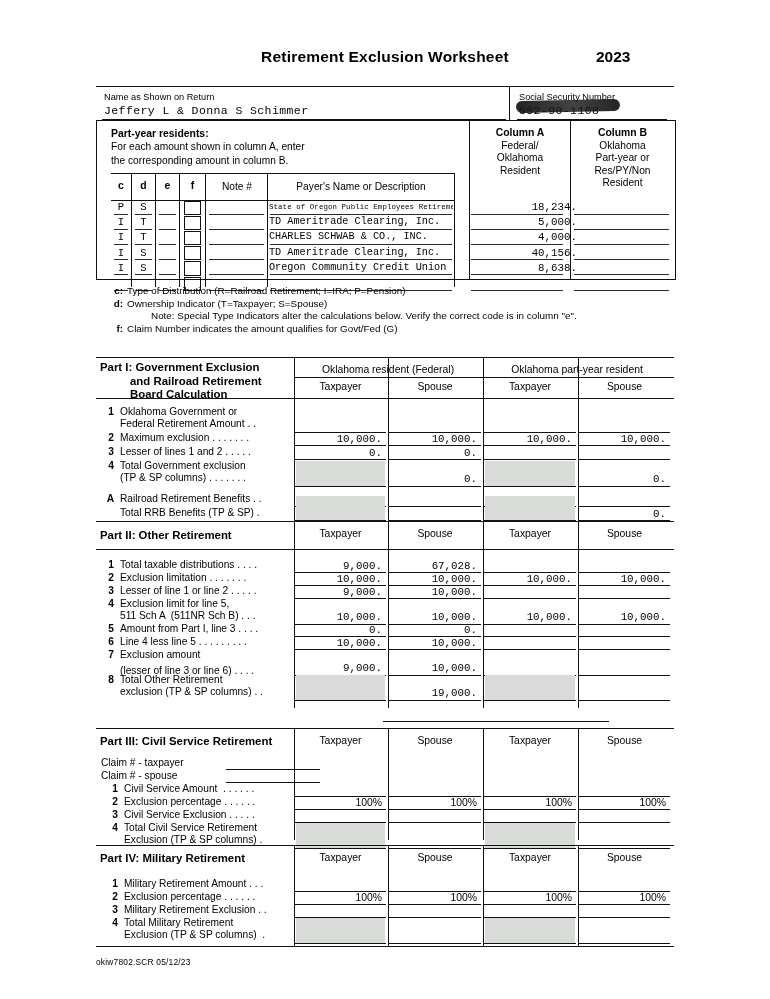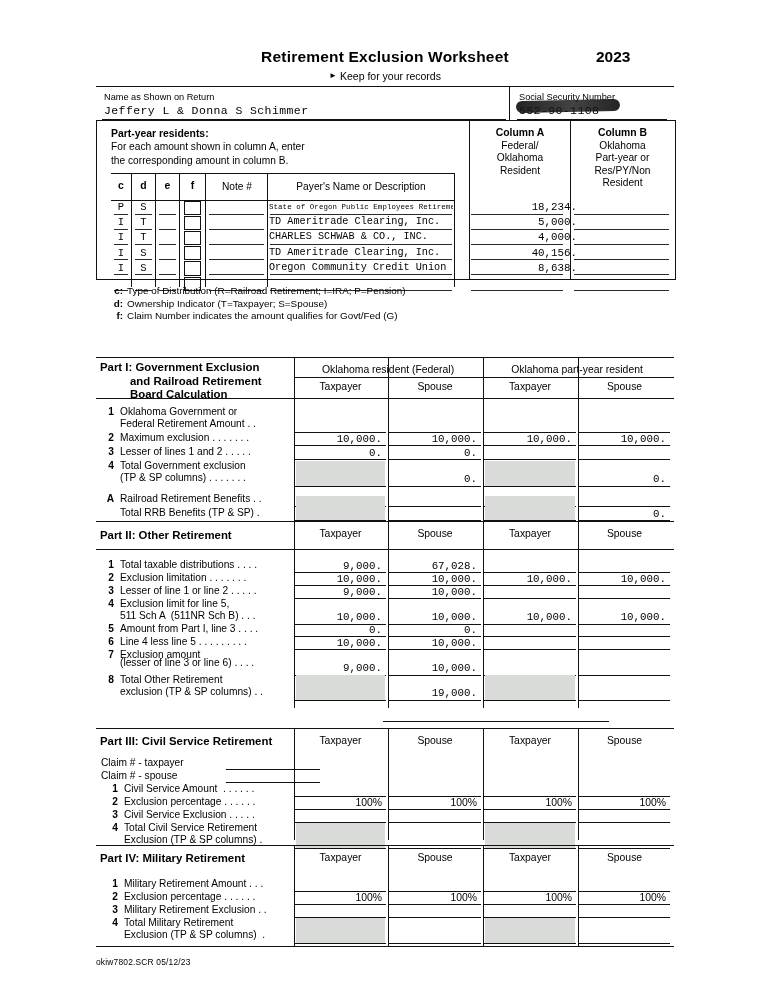--- a/index.html
+++ b/index.html
@@ -66,23 +66,20 @@
 
   .footer{position:absolute;left:96px;top:957px;font-size:8.4px;letter-spacing:.2px;}
 </style>
 </head>
 <body>
 
 <div class="page">
 
   <div class="title">Retirement Exclusion Worksheet</div>
   <div class="title-year">2023</div>
-  <div class="subtitle">
-    <span class="arrow">►</span><span>Keep for your records</span>
-  </div>
 
   <div class="nameband">
     <div class="nb-lbl" style="left:8px;top:5px;">Name as Shown on Return</div>
     <div class="nb-val" style="left:8px;top:17px;">Jeffery L &amp; Donna S Schimmer</div>
     <div class="nb-rule" style="left:6px;top:32px;width:404px;"></div>
     <div class="nb-vline"></div>
     <div class="nb-lbl" style="left:423px;top:5px;">Social Security Number</div>
     <div class="nb-val" style="left:423px;top:17px;">552-90-1108</div>
     <div class="nb-rule" style="left:421px;top:32px;width:150px;"></div>
   </div>
@@ -217,20 +214,21 @@
       <div class="uline" style="left:477px;top:138.2px;width:95px;"></div>
       <div class="uline" style="left:374px;top:153.4px;width:92px;"></div>
       <div class="uline" style="left:477px;top:153.4px;width:95px;"></div>
       <div class="uline" style="left:374px;top:168.6px;width:92px;"></div>
       <div class="uline" style="left:477px;top:168.6px;width:95px;"></div>
     </div>
 
   <div class="legend">
     <div><span class="k">c:</span><span>Type of Distribution (R=Railroad Retirement; I=IRA; P=Pension)</span></div>
     <div><span class="k">d:</span><span>Ownership Indicator (T=Taxpayer; S=Spouse)</span></div>
+    <div class="ind">Note: Special Type Indicators alter the calculations below. Verify the correct code is in column "e".</div>
     <div><span class="k">f:</span><span>Claim Number indicates the amount qualifies for Govt/Fed (G)</span></div>
   </div>
 
   <div id="parts-host">
       <div class="part" style="top:357px;height:164px;">
         <div class="pv" style="left:198px;height:164px;top:0px;"></div>
         <div class="pv" style="left:292px;height:164px;top:0px;"></div>
         <div class="pv" style="left:387px;height:164px;top:0px;"></div>
         <div class="pv" style="left:482px;height:164px;top:0px;"></div>
         <div class="pttl" style="left:4px;top:3px;">Part I:  Government Exclusion</div>
@@ -377,21 +375,21 @@
         <div class="vnum" style="left:200px;top:114.5px;width:86px;">10,000.</div>
         <div class="rule" style="left:199px;top:127.4px;width:91px;"></div>
         <div class="vnum" style="left:294px;top:114.5px;width:87px;">10,000.</div>
         <div class="rule" style="left:293px;top:127.4px;width:92px;"></div>
         <div class="vnum" style="left:389px;top:114.5px;width:87px;"></div>
         <div class="rule" style="left:388px;top:127.4px;width:92px;"></div>
         <div class="vnum" style="left:484px;top:114.5px;width:86px;"></div>
         <div class="rule" style="left:483px;top:127.4px;width:91px;"></div>
         <div class="lnum" style="left:6px;top:127px;">7</div>
         <div class="ltxt" style="left:24px;top:127px;">Exclusion amount</div>
-        <div class="ltxt" style="left:24px;top:135px;">(lesser of line 3 or line 6) . . . .</div>
+        <div class="ltxt" style="left:24px;top:143px;">(lesser of line 3 or line 6) . . . .</div>
         <div class="vnum" style="left:200px;top:139.9px;width:86px;">9,000.</div>
         <div class="rule" style="left:199px;top:152.8px;width:91px;"></div>
         <div class="vnum" style="left:294px;top:139.9px;width:87px;">10,000.</div>
         <div class="rule" style="left:293px;top:152.8px;width:92px;"></div>
         <div class="vnum" style="left:389px;top:139.9px;width:87px;"></div>
         <div class="rule" style="left:388px;top:152.8px;width:92px;"></div>
         <div class="vnum" style="left:484px;top:139.9px;width:86px;"></div>
         <div class="rule" style="left:483px;top:152.8px;width:91px;"></div>
         <div class="lnum" style="left:6px;top:152px;">8</div>
         <div class="ltxt" style="left:24px;top:152px;">Total Other Retirement</div>

